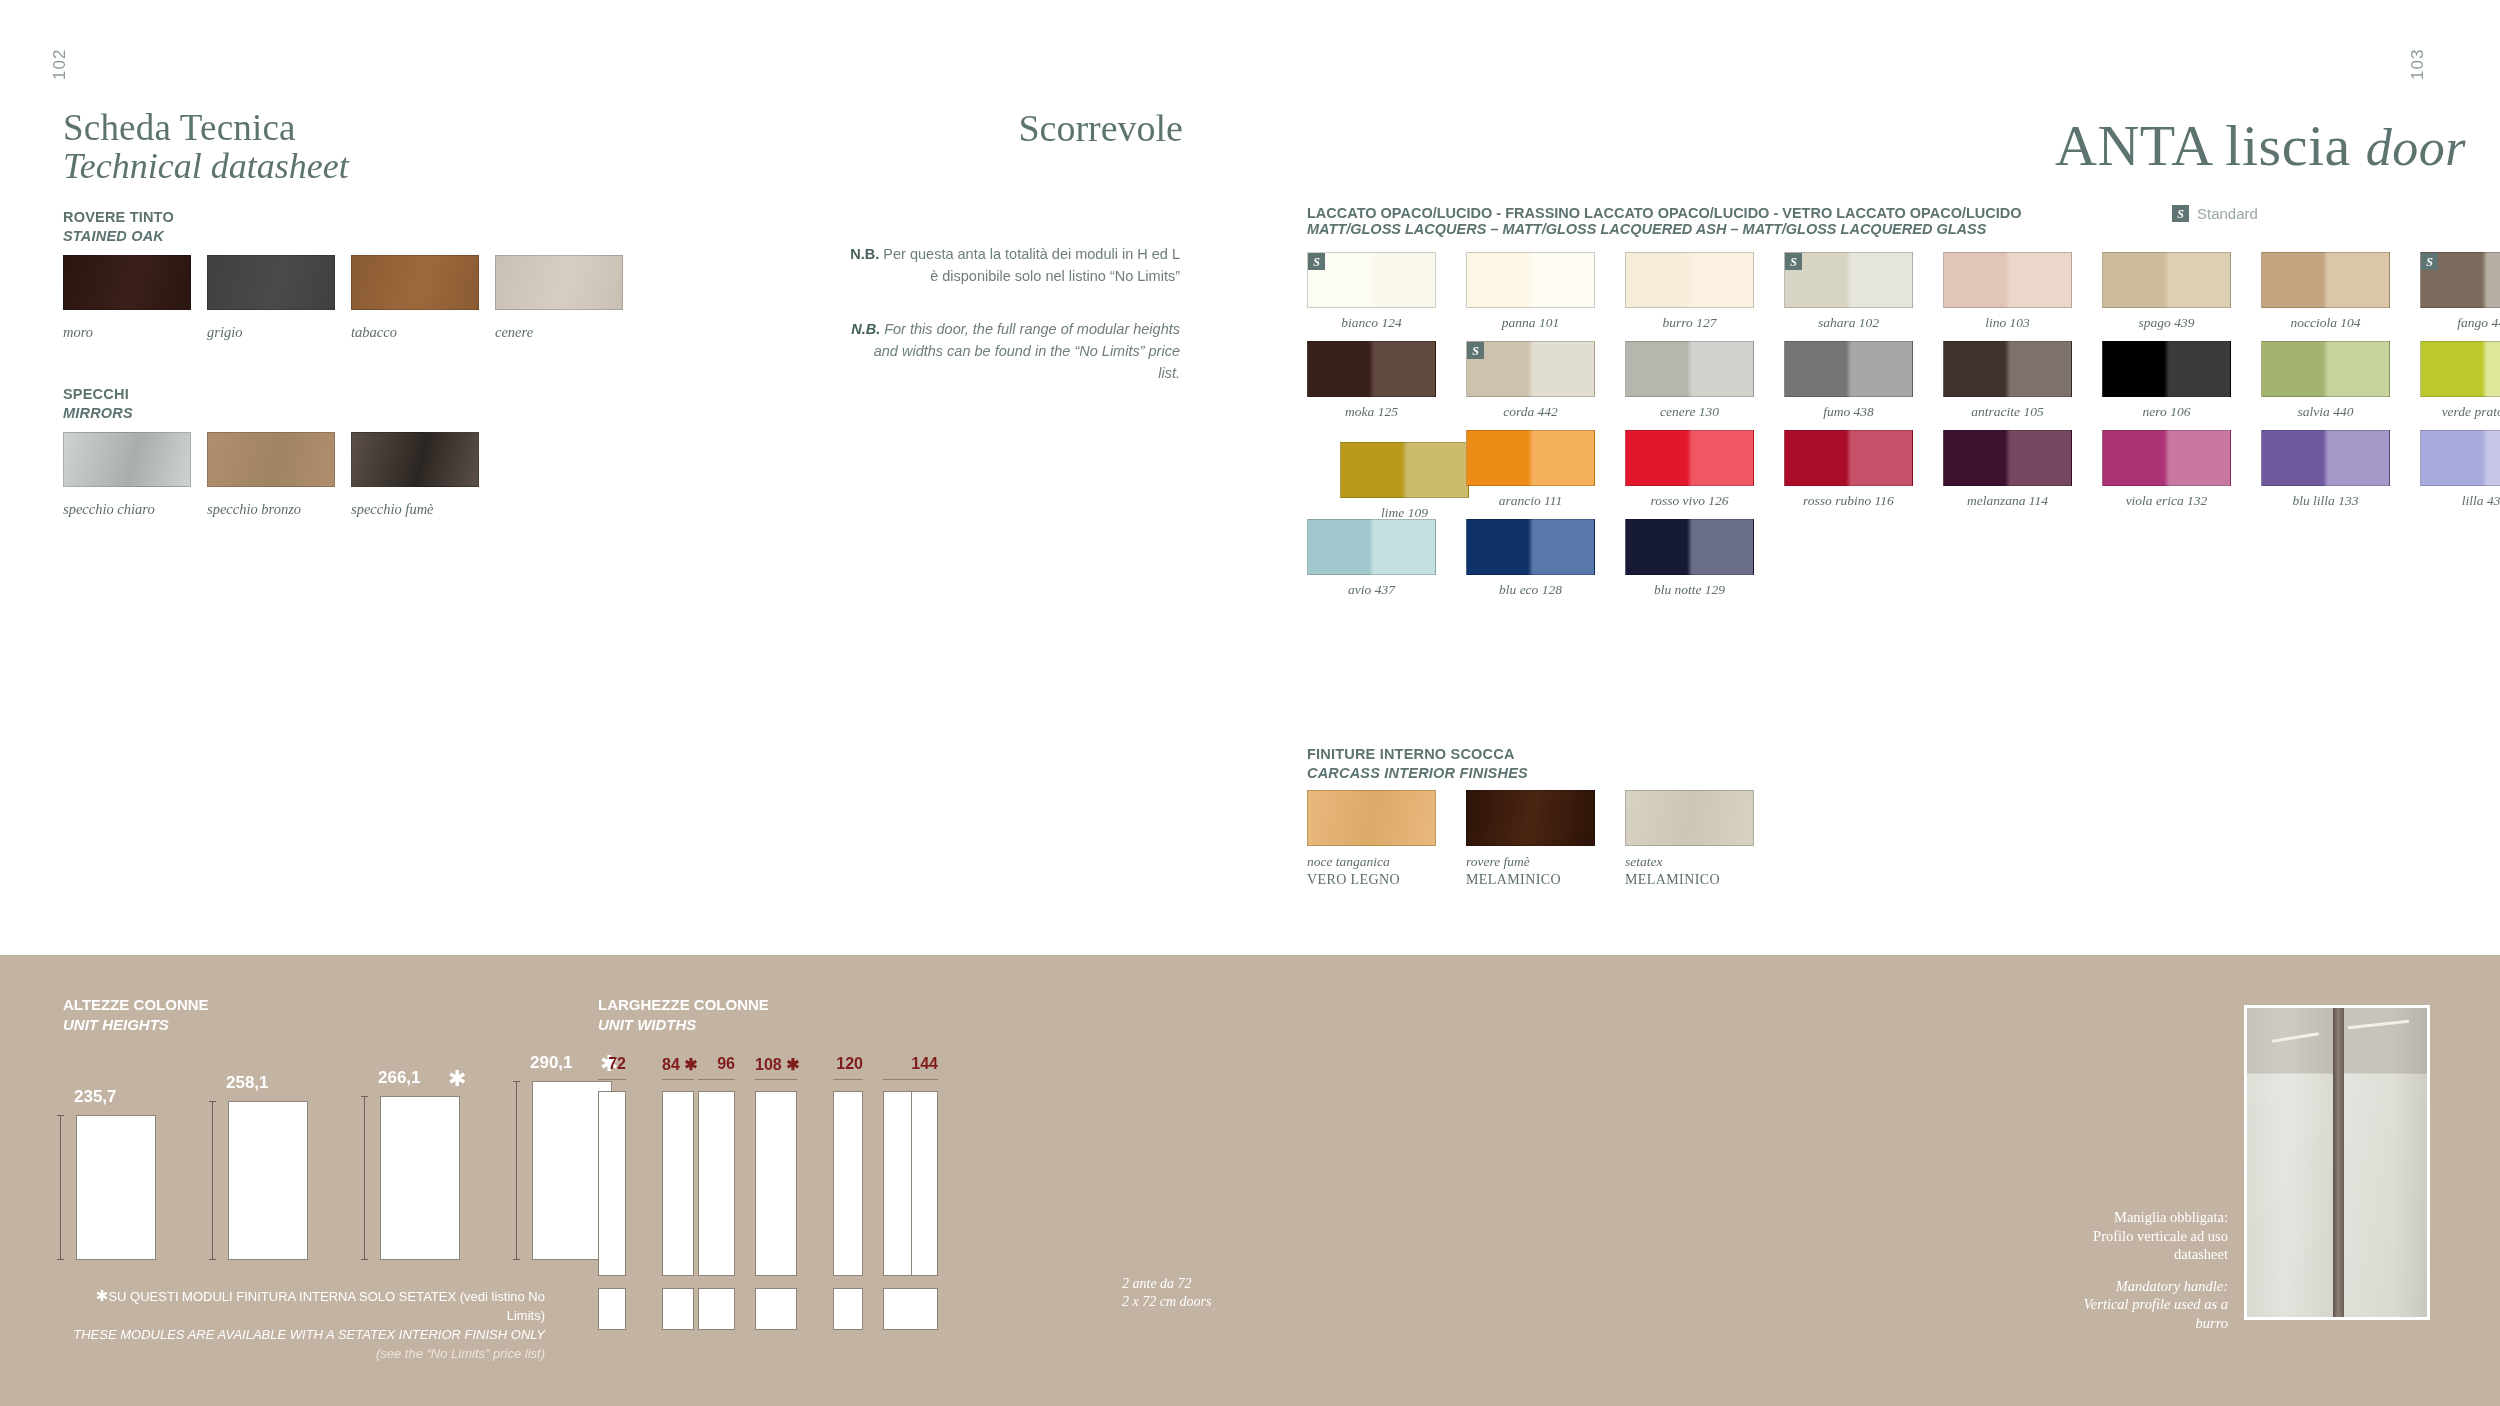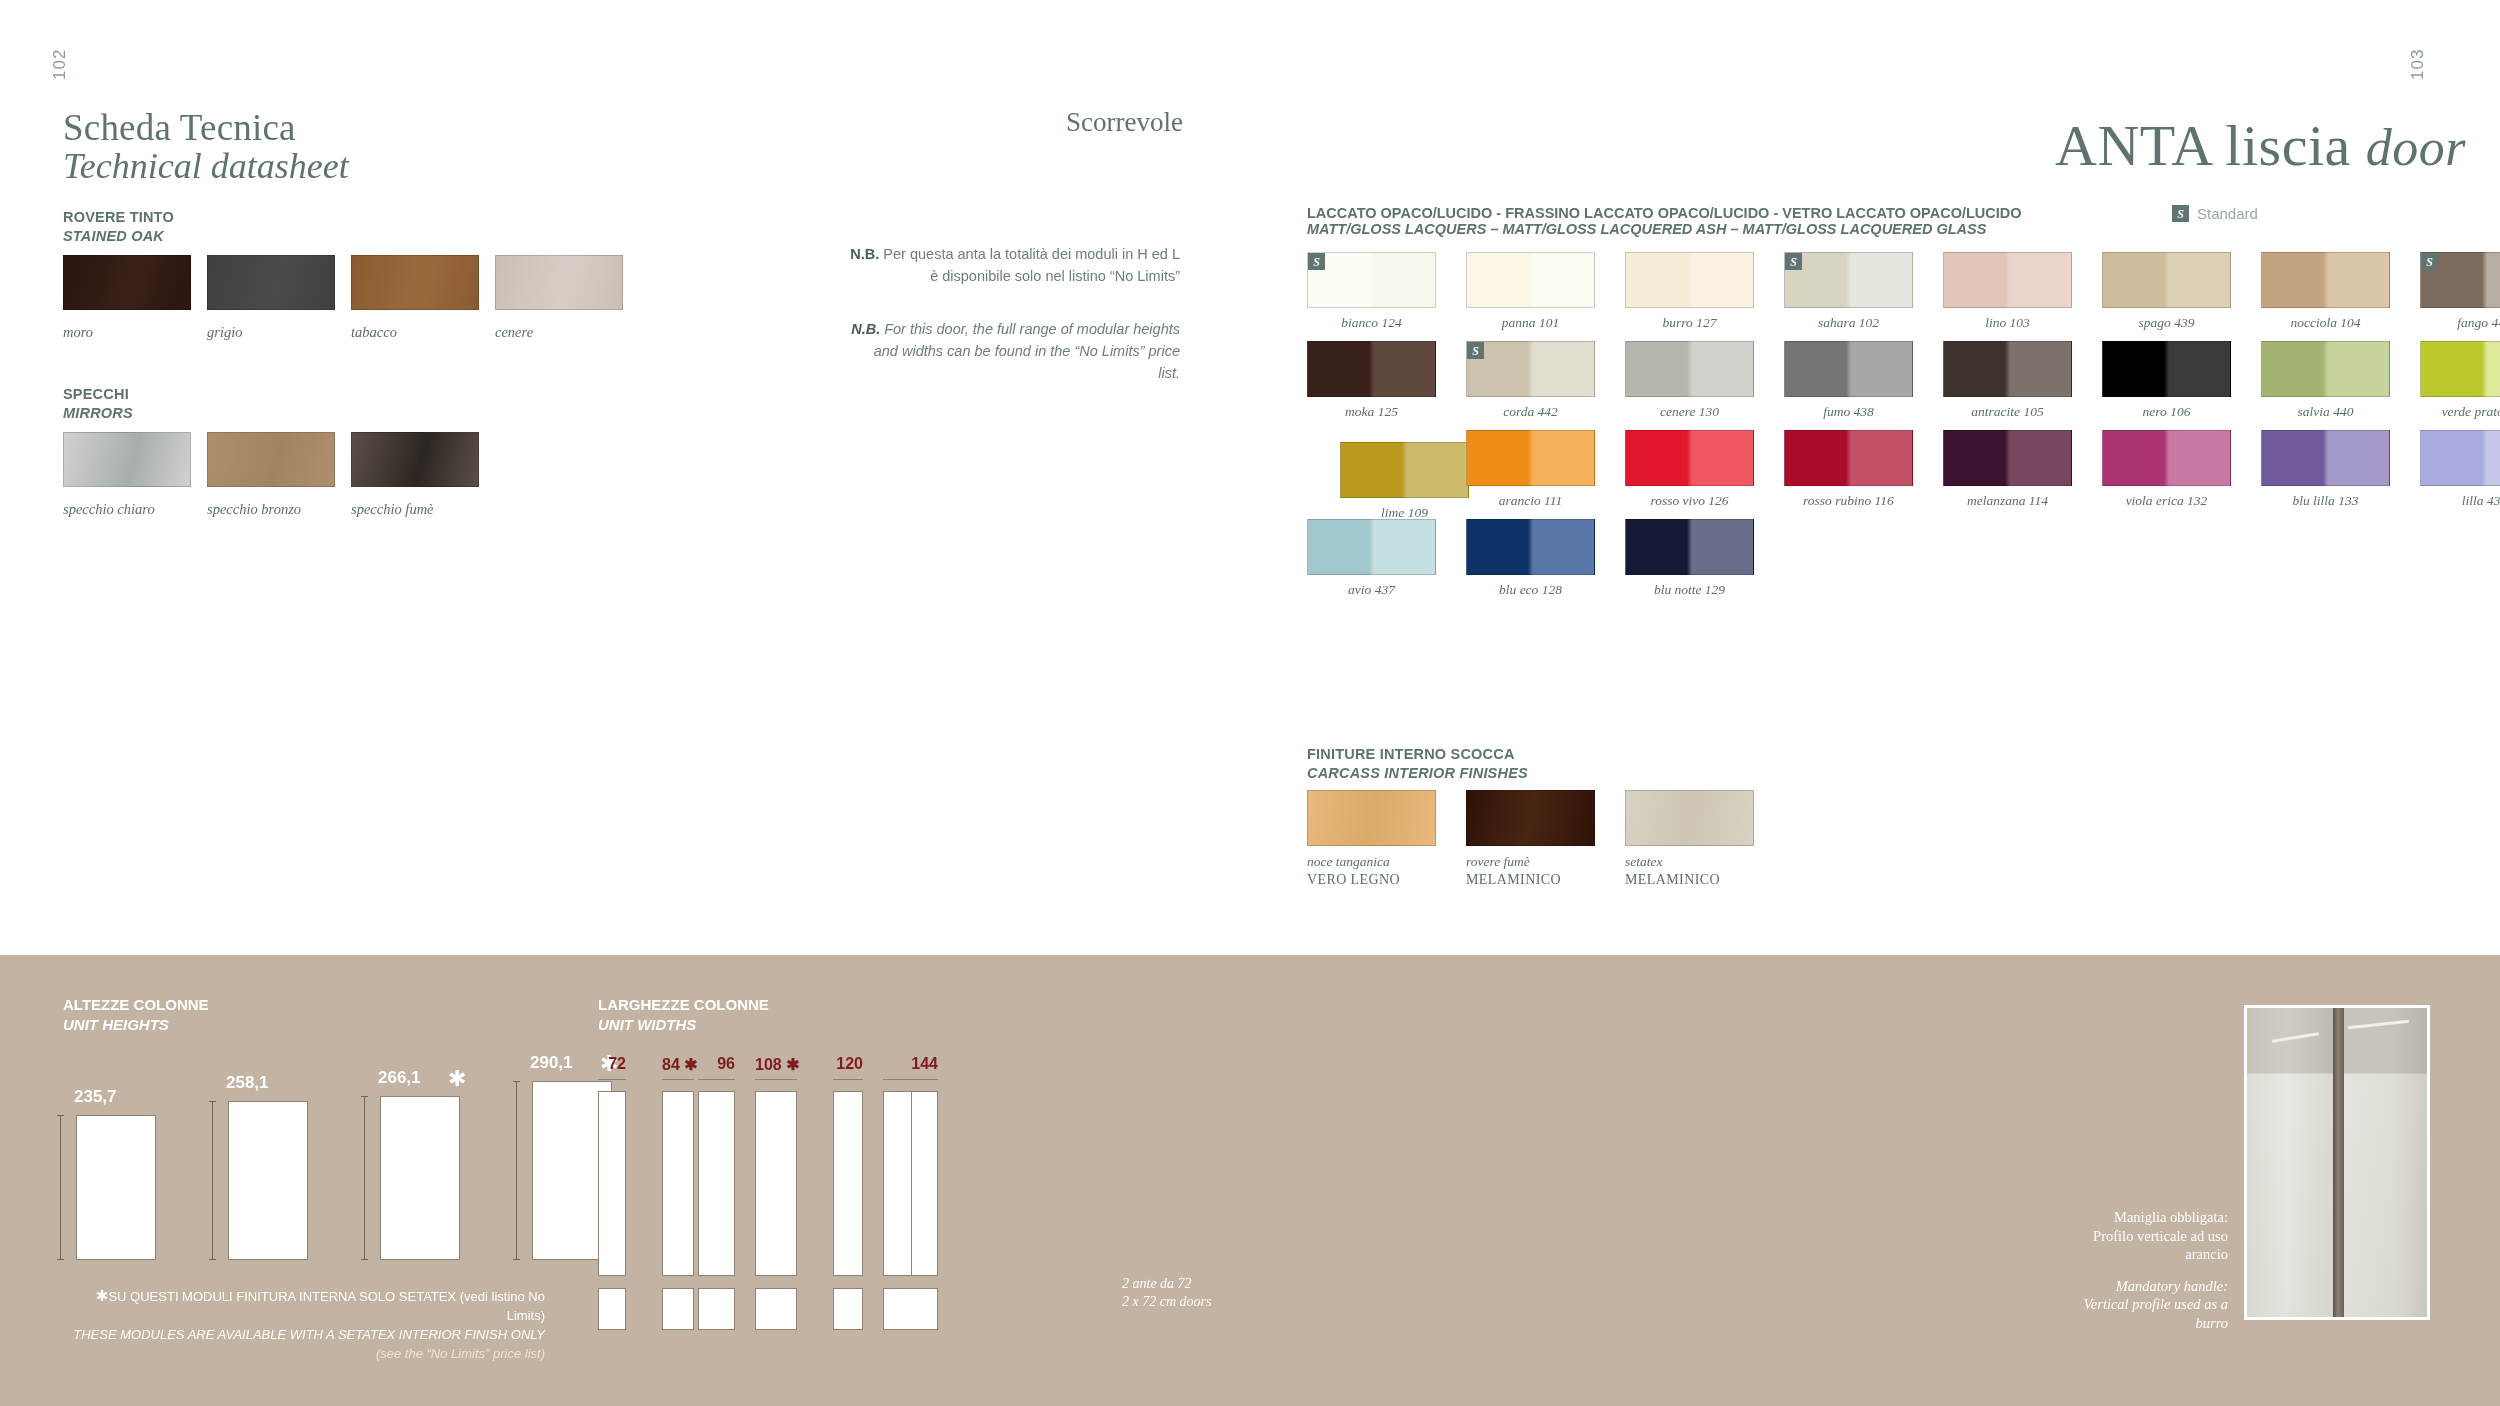--- a/index.html
+++ b/index.html
@@ -35,21 +35,21 @@
   #scheda-title .l1 { font-size: 37px; letter-spacing: .2px; display:block;}
   #scheda-title .l2 { font-size: 36px; font-style: italic; display:block;}
 
   #scorrevole-title {
     position: absolute; left: 760px; top: 108px; width: 423px;
     text-align: right;
     font-family: "Liberation Serif", serif;
     color: #5c7370;
     line-height: 1.06;
   }
-  #scorrevole-title .l1 { font-size: 27px; display:block; }
+  #scorrevole-title .l1 { font-size: 38px; display:block; }
   #scorrevole-title .l2 { font-size: 37px; font-style: italic; display:block; }
 
   #anta-title {
     position: absolute; right: 34px; top: 112px;
     font-family: "Liberation Serif", serif;
     color: #5c7370;
     font-size: 58px;
     letter-spacing: .5px;
     white-space: nowrap;
   }
@@ -540,21 +540,21 @@
     <div class="glassL"></div>
     <div class="glassR"></div>
     <div class="hl1"></div>
     <div class="hl2"></div>
     <div class="bar"></div>
   </div>
   <div id="handle-caption">
     <span class="it-block">
       <span style="display:block">Maniglia obbligata:</span>
       <span style="display:block">Profilo verticale ad uso</span>
-      <span style="display:block">arancio</span>
+      <span style="display:block">datasheet</span>
     </span>
     <span class="en-block">
       <span style="display:block">Mandatory handle:</span>
       <span style="display:block">Vertical profile used as a</span>
       <span style="display:block">burro</span>
     </span>
   </div>
 
 </div>
 

